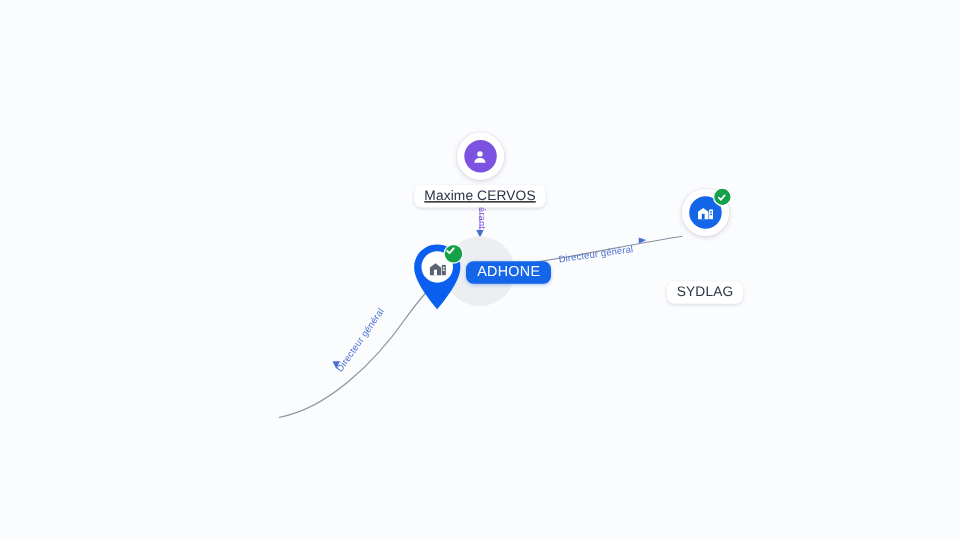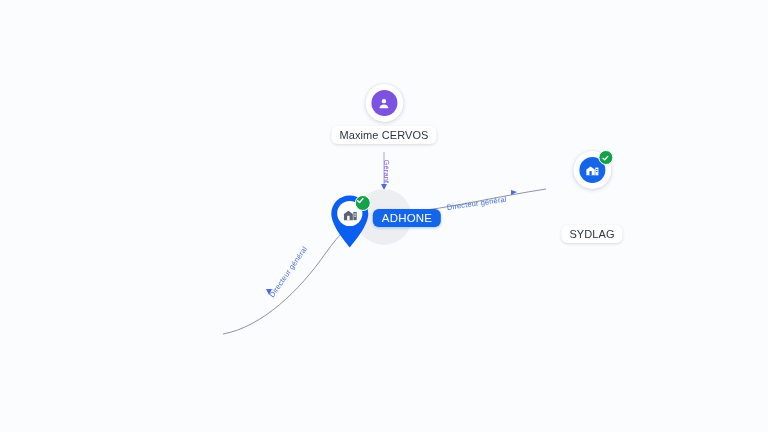--- a/index.html
+++ b/index.html
@@ -167,33 +167,33 @@
     <path d="M223,334 C262,327 300,290 325,254 C341,232 352,221 364,216" fill="none" stroke="#8b93a3" stroke-width="1"></path>
     <path d="M272,289 L269,295 L266,289 Z" fill="#4a6fd4"></path>
   </svg>
 
   <div class="edge-label" style="left:386px; top:155px; transform: rotate(90deg); color:#7c52e0;">Gérant</div>
 
   <div class="edge-label" style="left:447px; top:203px; transform: rotate(-8deg);">Directeur général</div>
 
   <div class="edge-label" style="left:271px; top:292px; transform: rotate(-55deg);">Directeur général</div>
 
-  <div class="node" style="left:384px; top:114px;">
+  <div class="node" style="left:384px; top:136px;text-decoration:underline;">
     <div class="chip">
       <div class="chip-inner person">
         <svg width="15" height="15" viewBox="0 0 24 24" fill="#ffffff">
           <circle cx="12" cy="8.2" r="3.5"></circle>
           <path d="M4.8 19.5c0-3.9 3.2-6.1 7.2-6.1s7.2 2.2 7.2 6.1z"></path>
         </svg>
       </div>
     </div>
     <div class="caption">Maxime CERVOS</div>
   </div>
 
-  <div class="node" style="left:592px; top:197px;gap:32px;">
+  <div class="node" style="left:564px; top:197px;gap:32px;">
     <div class="chip">
       <div class="chip-inner company">
         <svg width="16" height="16" viewBox="0 0 24 24" fill="none">
           <path d="M3 20V11.2L9.3 6.6L15.6 11.2V20Z" fill="#ffffff"></path>
           <rect x="16.4" y="8.4" width="4.6" height="11.6" fill="#ffffff"></rect>
           <rect x="7.6" y="13.6" width="3.4" height="6.4" fill="#1565e8"></rect>
           <rect x="17.6" y="10.6" width="2.2" height="1.6" fill="#1565e8"></rect>
           <rect x="17.6" y="13.6" width="2.2" height="1.6" fill="#1565e8"></rect>
         </svg>
       </div>

